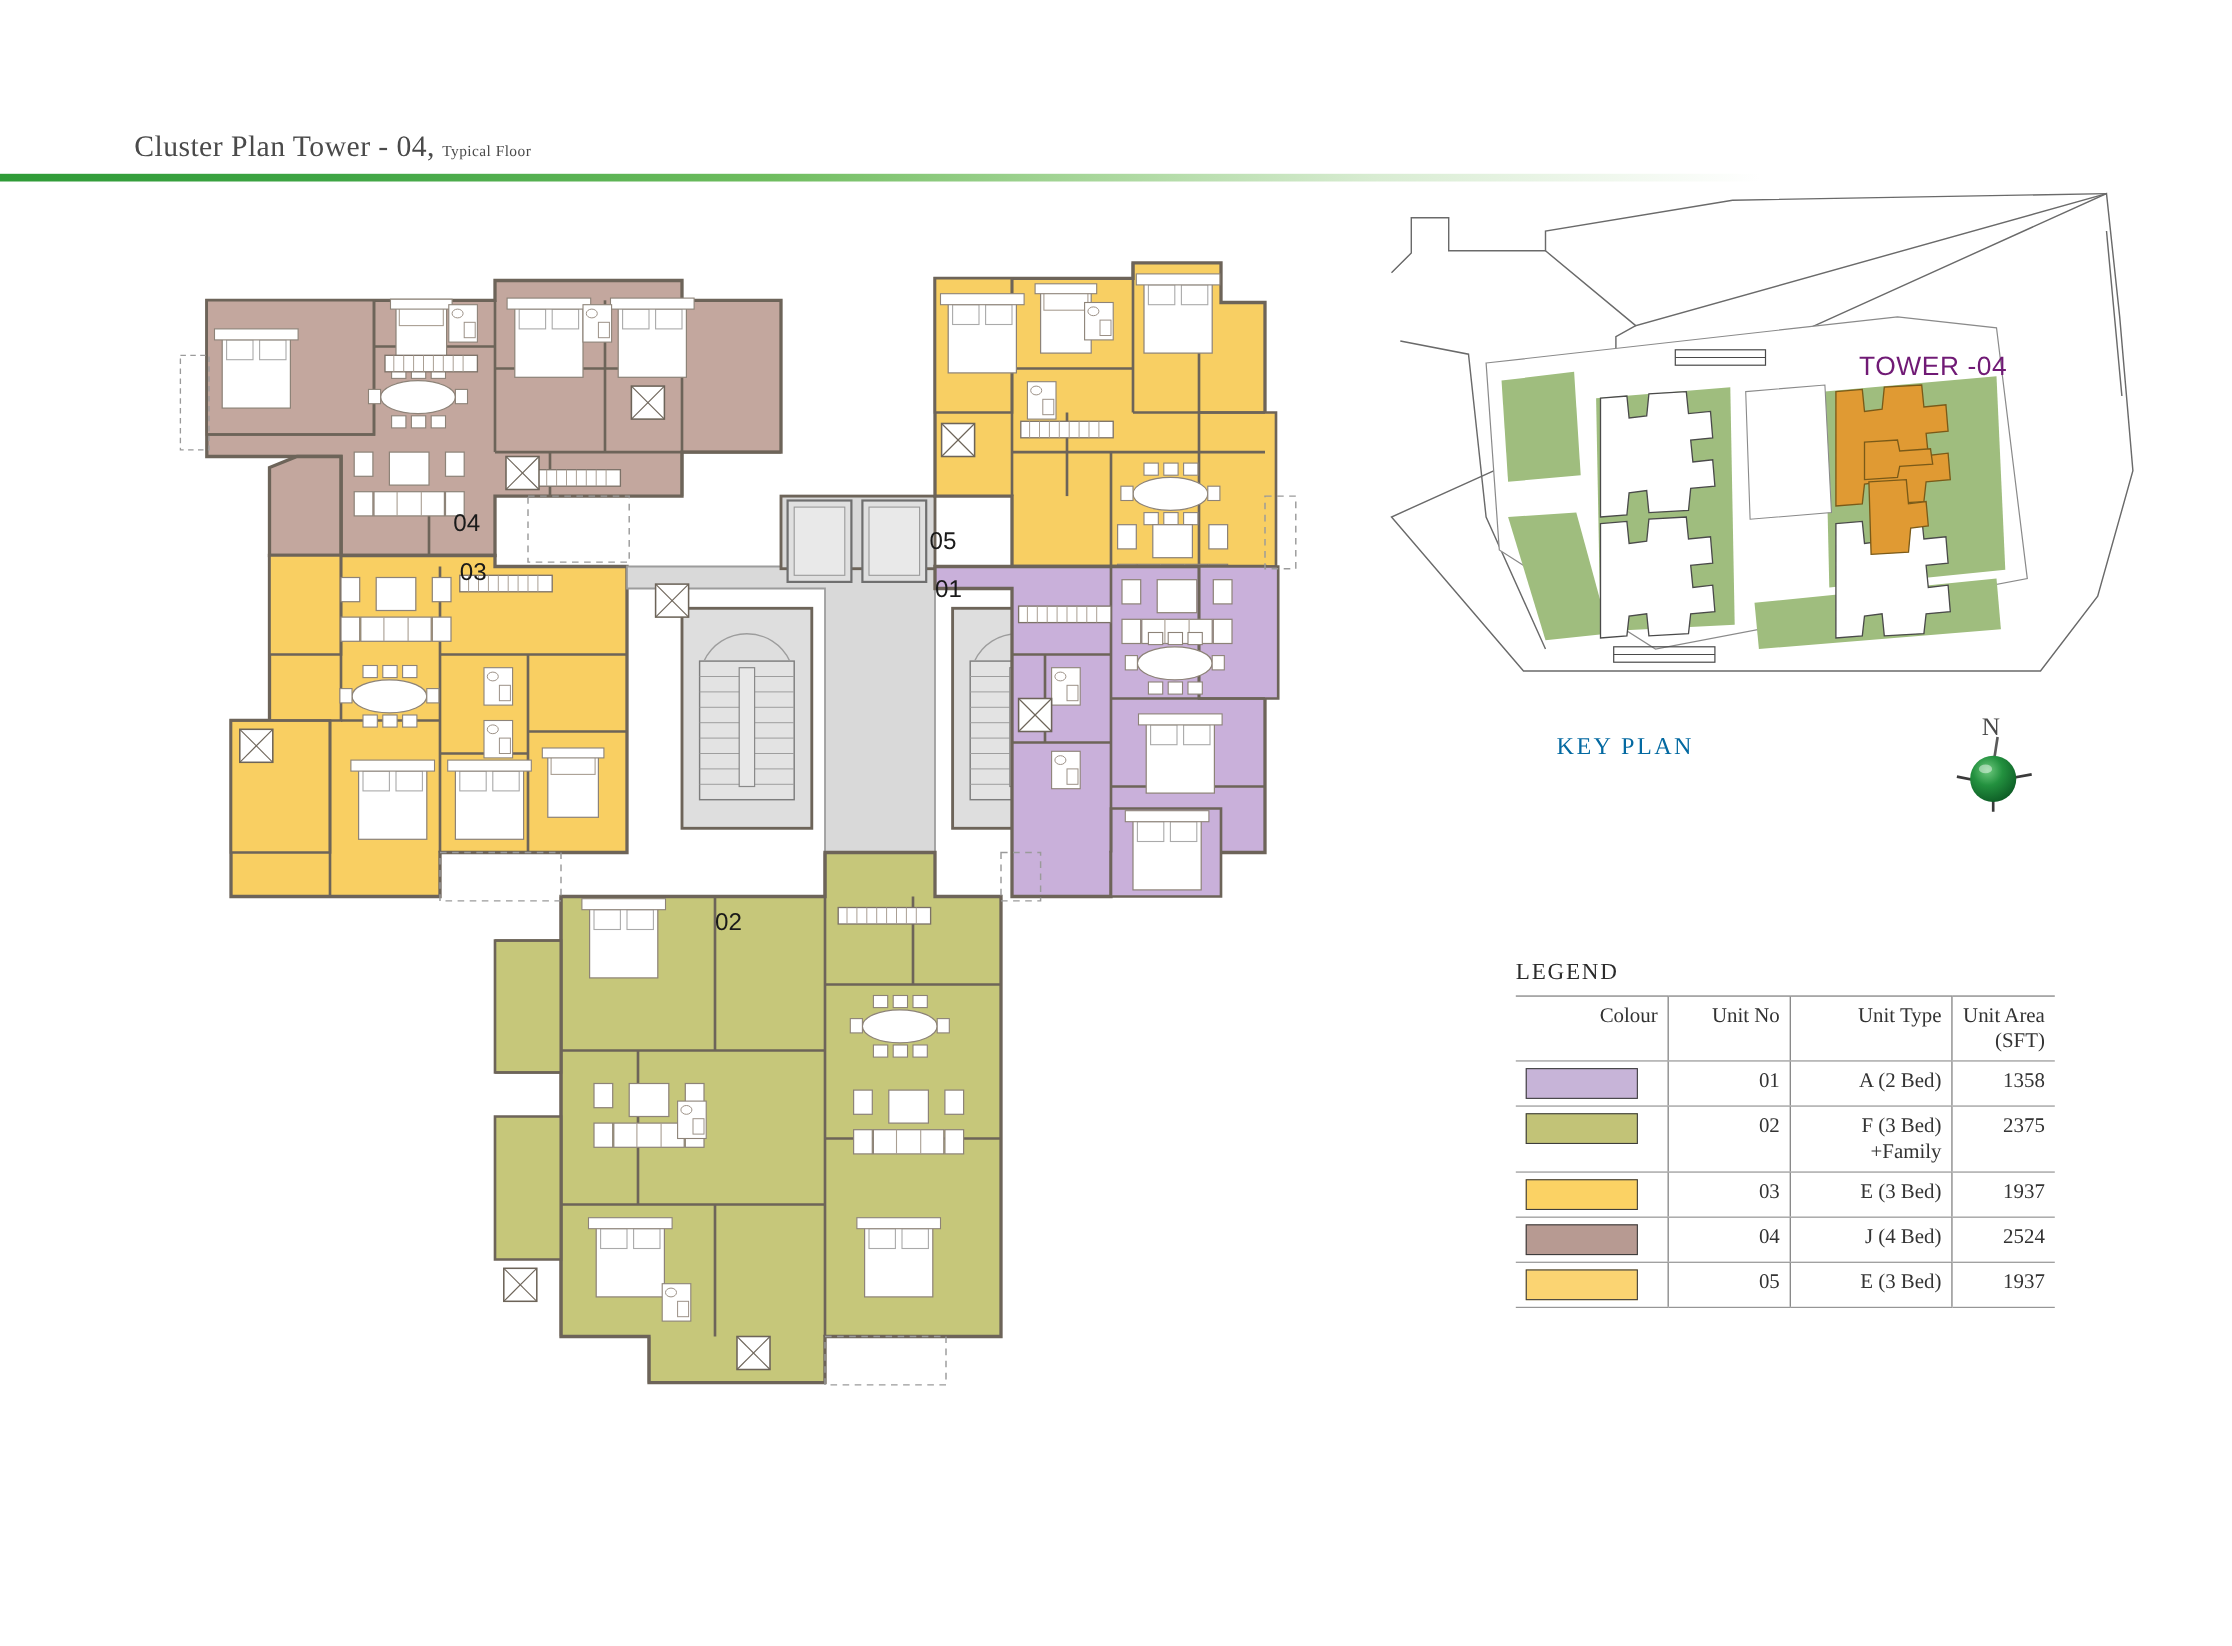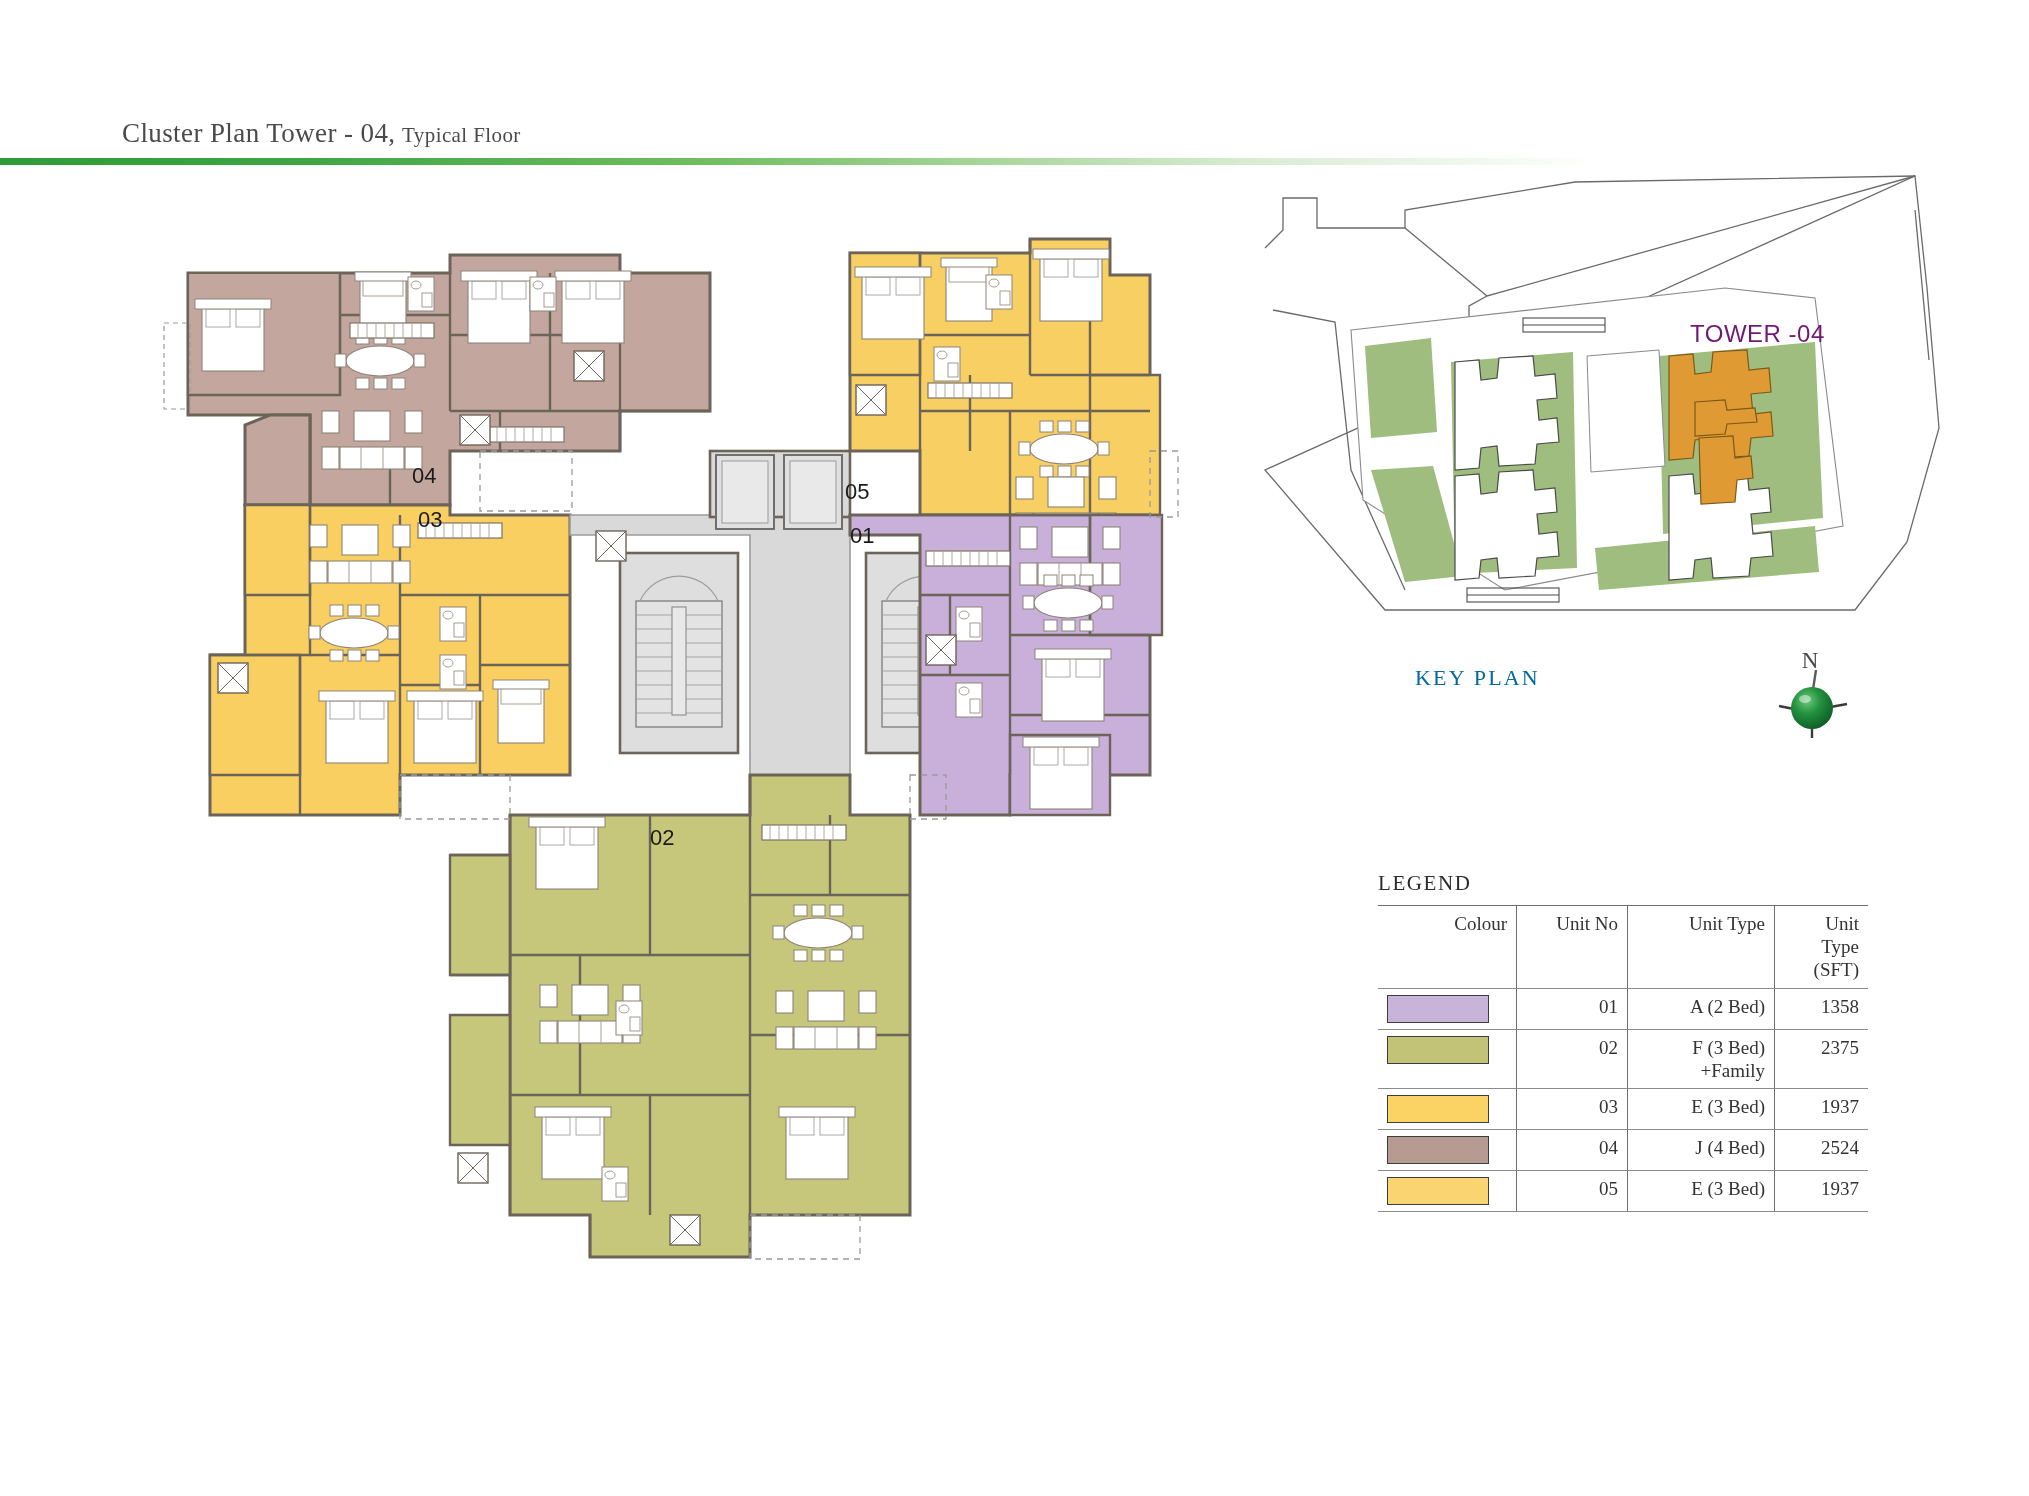--- a/index.html
+++ b/index.html
@@ -5,21 +5,21 @@
   html,body{margin:0;padding:0;background:#ffffff;}
   body{width:2029px;height:1496px;position:relative;overflow:hidden;
        font-family:"Liberation Serif", serif;color:#3a3a3a;}
 
   
   #title-block{position:absolute;left:0;top:118px;width:100%;height:62px;}
   #page-title{position:absolute;left:122px;top:0;white-space:nowrap;
       font-family:"Liberation Serif", serif;font-size:25px;color:#4a4a4a;
       letter-spacing:.4px;}
   #page-title .t-main{font-size:27px;}
-  #page-title .t-sub{font-size:21px;}
+  #page-title .t-sub{font-size:14px;}
   #title-rule{position:absolute;left:0;top:40px;width:1760px;height:7px;
       background:linear-gradient(to right,#2f9b37 0px,#3ea544 300px,#6fbd5f 700px,
                  #a9d79c 1000px,#d8ecd2 1250px,#ffffff 1600px);}
 
   
   #plan-region{position:absolute;left:150px;top:215px;width:1120px;height:1180px;}
   #plan-svg{width:100%;height:100%;display:block;}
 
   #keyplan-region{position:absolute;left:1255px;top:170px;width:690px;height:470px;}
   #keyplan-svg{width:100%;height:100%;display:block;}
@@ -402,21 +402,21 @@
 </div>
 
 <div id="legend-region">
   <div id="legend-heading">LEGEND</div>
   <table id="legend-table">
     <thead>
       <tr class="hdr">
         <th>Colour</th>
         <th class="lg-col-unitno">Unit No</th>
         <th class="lg-col-type">Unit Type</th>
-        <th>Unit Type (SFT)</th>
+        <th>Unit Area (SFT)</th>
       </tr>
     </thead>
     <tbody id="legend-body">
         <tr>
           <td>
             <span class="swatch" style="background: rgb(199, 180, 216);"></span>
           </td>
           <td class="lg-col-unitno">01</td>
           <td class="lg-col-type">A (2 Bed)</td>
           <td>1358</td>

